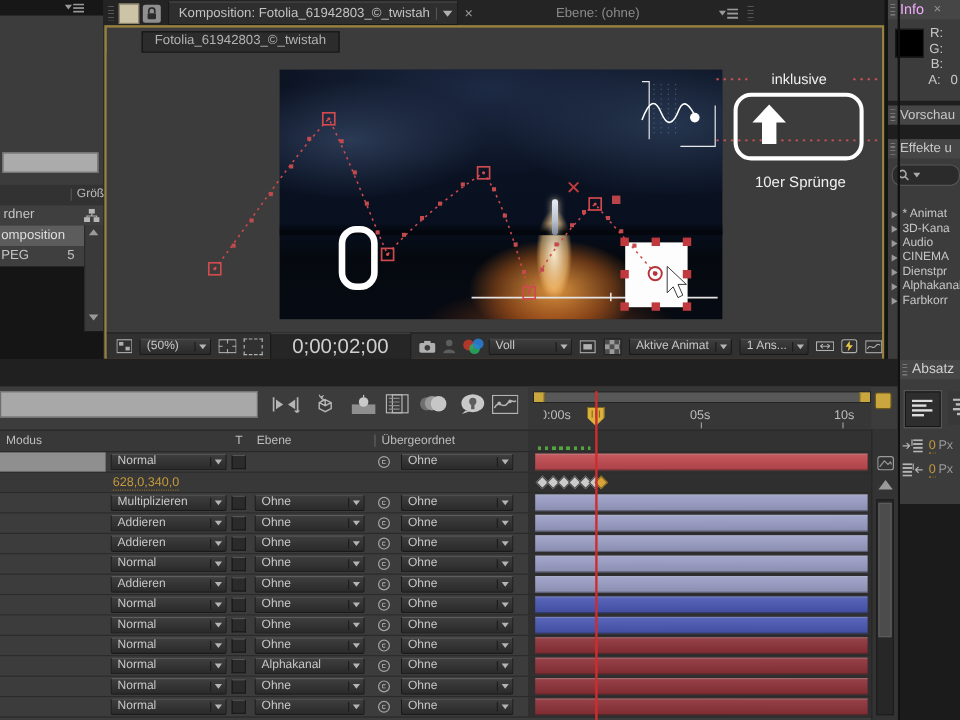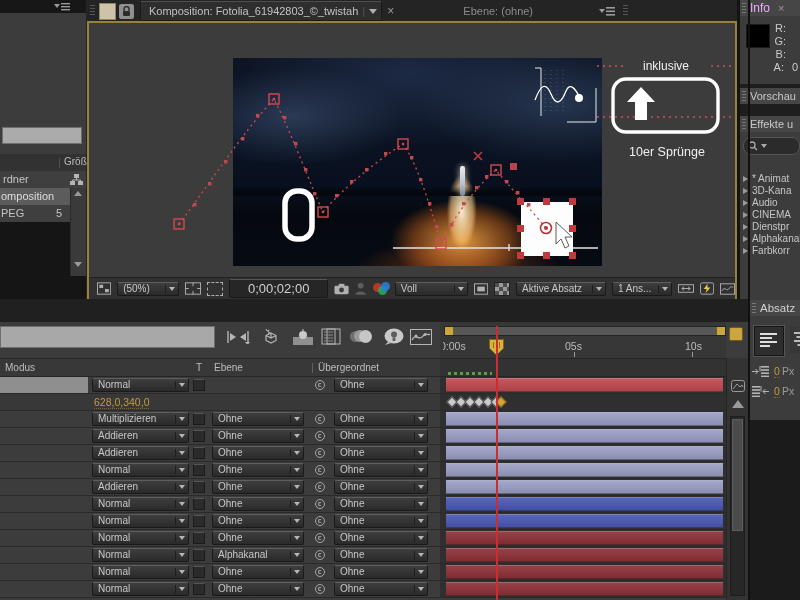--- a/index.html
+++ b/index.html
@@ -100,20 +100,21 @@
           <rect x="7" y="0" width="9" height="1.6" fill="#9a9a9a"></rect>
           <rect x="7" y="3.5" width="9" height="1.6" fill="#9a9a9a"></rect>
           <rect x="7" y="7" width="9" height="1.6" fill="#9a9a9a"></rect>
         </svg>
     </span>
     <span class="grip" style="margin-left:8px"></span>
   </div>
 
   <div class="abs" style="left:87px;top:21px;width:650px;height:278px;border:2px solid #98813f;box-sizing:border-box;background:#3c3c3c">
 
+    <div class="abs" style="left:29px;top:3px;height:16px;background:#2c2c2c;border:1px solid #141414;padding:0 10px;line-height:15px;color:#b2b2b2">Fotolia_61942803_©_twistah</div>
 
     <div class="abs" style="left:0;top:21px;width:646px;height:233px;background:#3c3c3c;overflow:hidden">
 
       <div class="abs" style="left:144px;top:14px;width:369px;height:208px;
         background:
          radial-gradient(20px 50px at 62% 74%, rgba(255,244,214,.95), rgba(255,205,130,.55) 55%, rgba(255,170,80,0) 75%),
          radial-gradient(95px 55px at 62% 88%, rgba(255,170,70,.85), rgba(220,110,30,.45) 50%, rgba(180,80,20,0) 75%),
          radial-gradient(150px 45px at 61% 102%, rgba(190,85,25,.55), rgba(120,50,15,0) 70%),
          radial-gradient(160px 70px at 16% 28%, #2b3a55, rgba(30,42,64,0) 70%),
          radial-gradient(200px 85px at 88% 22%, #263650, rgba(26,36,56,0) 70%),
@@ -218,42 +219,42 @@
           <rect x="0.5" y="0.5" width="14" height="12" fill="none" stroke="#b0b0b0"></rect>
           <rect x="2.5" y="2.5" width="4" height="3.5" fill="#b0b0b0"></rect>
           <rect x="8.5" y="7" width="4" height="3.5" fill="#b0b0b0"></rect>
         </svg>
       <span class="dd flex" style="width:64px"><span>(50%)</span></span>
       <svg width="17" height="13" viewBox="0 0 17 13">
           <rect x="0.5" y="0.5" width="16" height="12" fill="none" stroke="#b0b0b0"></rect>
           <path d="M8.5 0 V4 M8.5 9 V13 M0 6.5 H4 M13 6.5 H17" stroke="#b0b0b0"></path>
         </svg>
       <span style="width:15px;height:12px;border:1px dashed #b0b0b0"></span>
-      <span class="chip" style="padding:1px 18px;font-size:13px">0;00;02;00</span>
+      <span class="chip" style="padding:1px 18px;font-size:17px">0;00;02;00</span>
       <svg width="16" height="12" viewBox="0 0 16 12">
           <rect x="0.5" y="2.5" width="15" height="9" rx="1.5" fill="#b0b0b0"></rect>
           <rect x="5" y="0.5" width="6" height="3" fill="#b0b0b0"></rect>
           <circle cx="8" cy="7" r="2.6" fill="#3a3a3a"></circle>
         </svg>
       <svg width="12" height="13" viewBox="0 0 12 13">
           <circle cx="6" cy="3.5" r="3" fill="#5d5d5d"></circle>
           <path d="M0.5 13 C0.5 8.5 11.5 8.5 11.5 13 Z" fill="#5d5d5d"></path>
         </svg>
       <span style="position:relative;width:17px;height:14px">
         <span class="abs" style="left:0;top:1px;width:9px;height:9px;border-radius:50%;background:#c0392b;opacity:.9"></span>
         <span class="abs" style="left:5px;top:4px;width:9px;height:9px;border-radius:50%;background:#27ae60;opacity:.85"></span>
         <span class="abs" style="left:8px;top:0;width:9px;height:9px;border-radius:50%;background:#2980d9;opacity:.85"></span>
       </span>
       <span class="dd flex" style="width:76px"><span>Voll</span></span>
       <svg width="15" height="12" viewBox="0 0 15 12">
           <rect x="0.5" y="0.5" width="14" height="11" fill="none" stroke="#b0b0b0"></rect>
           <rect x="3.5" y="3.5" width="8" height="5" fill="#b0b0b0"></rect>
         </svg>
       <span class="checker" style="width:15px;height:12px;border:1px solid #222"></span>
-      <span class="dd flex" style="width:94px"><span>Aktive Absatz</span></span>
+      <span class="dd flex" style="width:94px"><span>Aktive Animat</span></span>
       <span class="dd flex" style="width:62px"><span>1 Ans...</span></span>
       <svg width="17" height="11" viewBox="0 0 17 11">
           <rect x="0.5" y="1.5" width="16" height="8" fill="none" stroke="#b0b0b0"></rect>
           <path d="M4 5.5 H13 M4 5.5 l2.5 -2 M4 5.5 l2.5 2 M13 5.5 l-2.5 -2 M13 5.5 l-2.5 2" stroke="#b0b0b0" fill="none"></path>
         </svg>
       <svg width="15" height="13" viewBox="0 0 15 13">
           <rect x="0.5" y="0.5" width="14" height="12" rx="2" fill="none" stroke="#b0b0b0"></rect>
           <polygon points="8,1.5 4,7 7,7 6,11.5 11,5.5 8,5.5" fill="#e8c64a"></polygon>
         </svg>
       <svg width="16" height="12" viewBox="0 0 16 12">
@@ -349,21 +350,21 @@
         <circle cx="15" cy="5.5" r="1.5" fill="#b5b5b5"></circle>
       </svg>
 
     <div class="abs" style="left:440px;top:0;width:286px;height:36px;background:#373737">
 
       <div class="abs" style="left:4px;top:4px;width:290px;height:10px;background:#585858;border:1px solid #242424;box-sizing:border-box;width:282px">
         <span class="abs" style="left:0;top:0;width:8px;height:8px;background:#caa73e;border-right:1px solid #6e5a1c"></span>
         <span class="abs" style="right:0;top:0;width:8px;height:8px;background:#caa73e;border-left:1px solid #6e5a1c"></span>
       </div>
 
-      <div class="abs" style="left:3px;top:16px;width:286px;height:20px;overflow:hidden;font-size:10.5px;color:#bdbdbd">
+      <div class="abs" style="left:13px;top:16px;width:286px;height:20px;overflow:hidden;font-size:10.5px;color:#bdbdbd">
         <span class="abs" style="left:-3px;top:2px">0:00s</span>
         <span class="abs" style="left:122px;top:2px">05s</span>
         <span class="abs" style="left:242px;top:2px">10s</span>
         <span class="abs" style="left:131px;top:14px;width:1px;height:5px;background:#9a9a9a"></span>
         <span class="abs" style="left:249px;top:14px;width:1px;height:5px;background:#9a9a9a"></span>
       </div>
 
       <div class="abs" style="left:49px;top:17px;width:15px;height:16px;background:#d9b13b;border:1px solid #7c651f;box-sizing:border-box;clip-path:polygon(0 0,100% 0,100% 55%,50% 100%,0 55%)">
         <span class="abs" style="left:3px;top:2px;width:1px;height:6px;background:#8a6f23"></span>
         <span class="abs" style="left:6px;top:2px;width:1px;height:6px;background:#8a6f23"></span>

